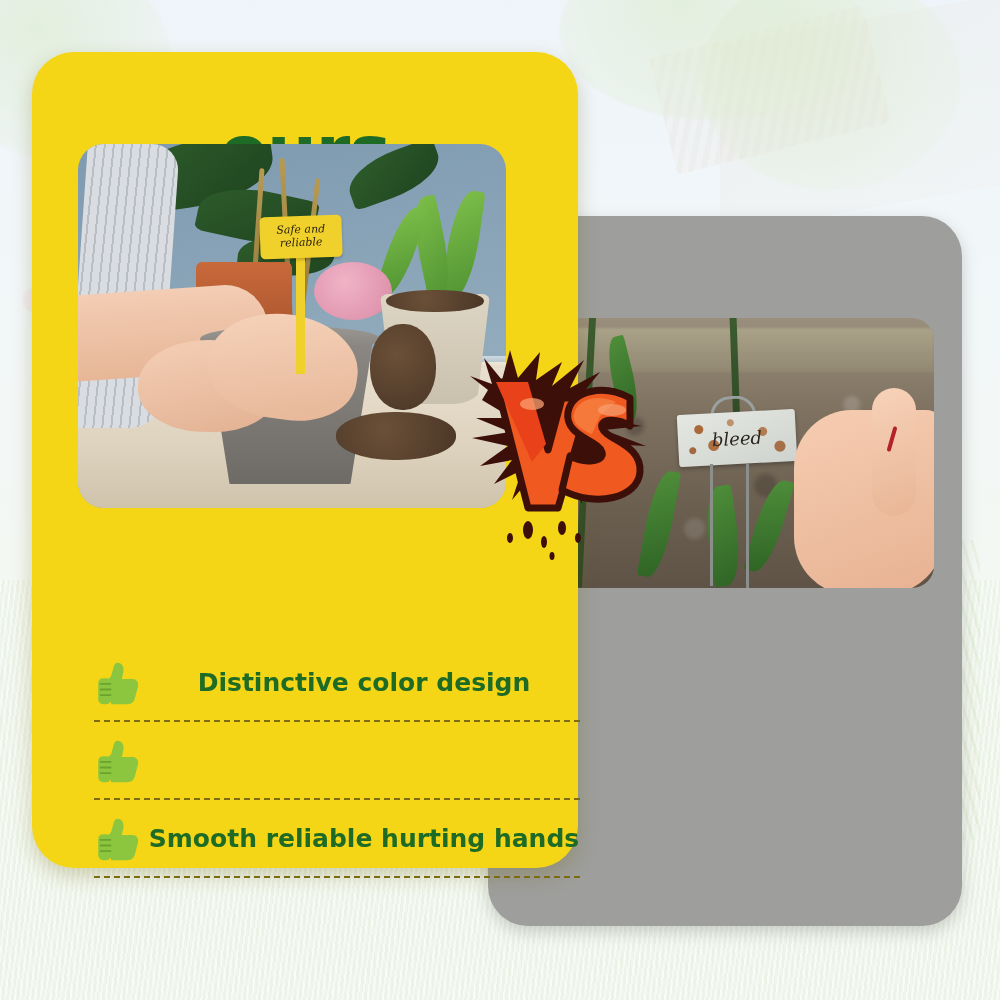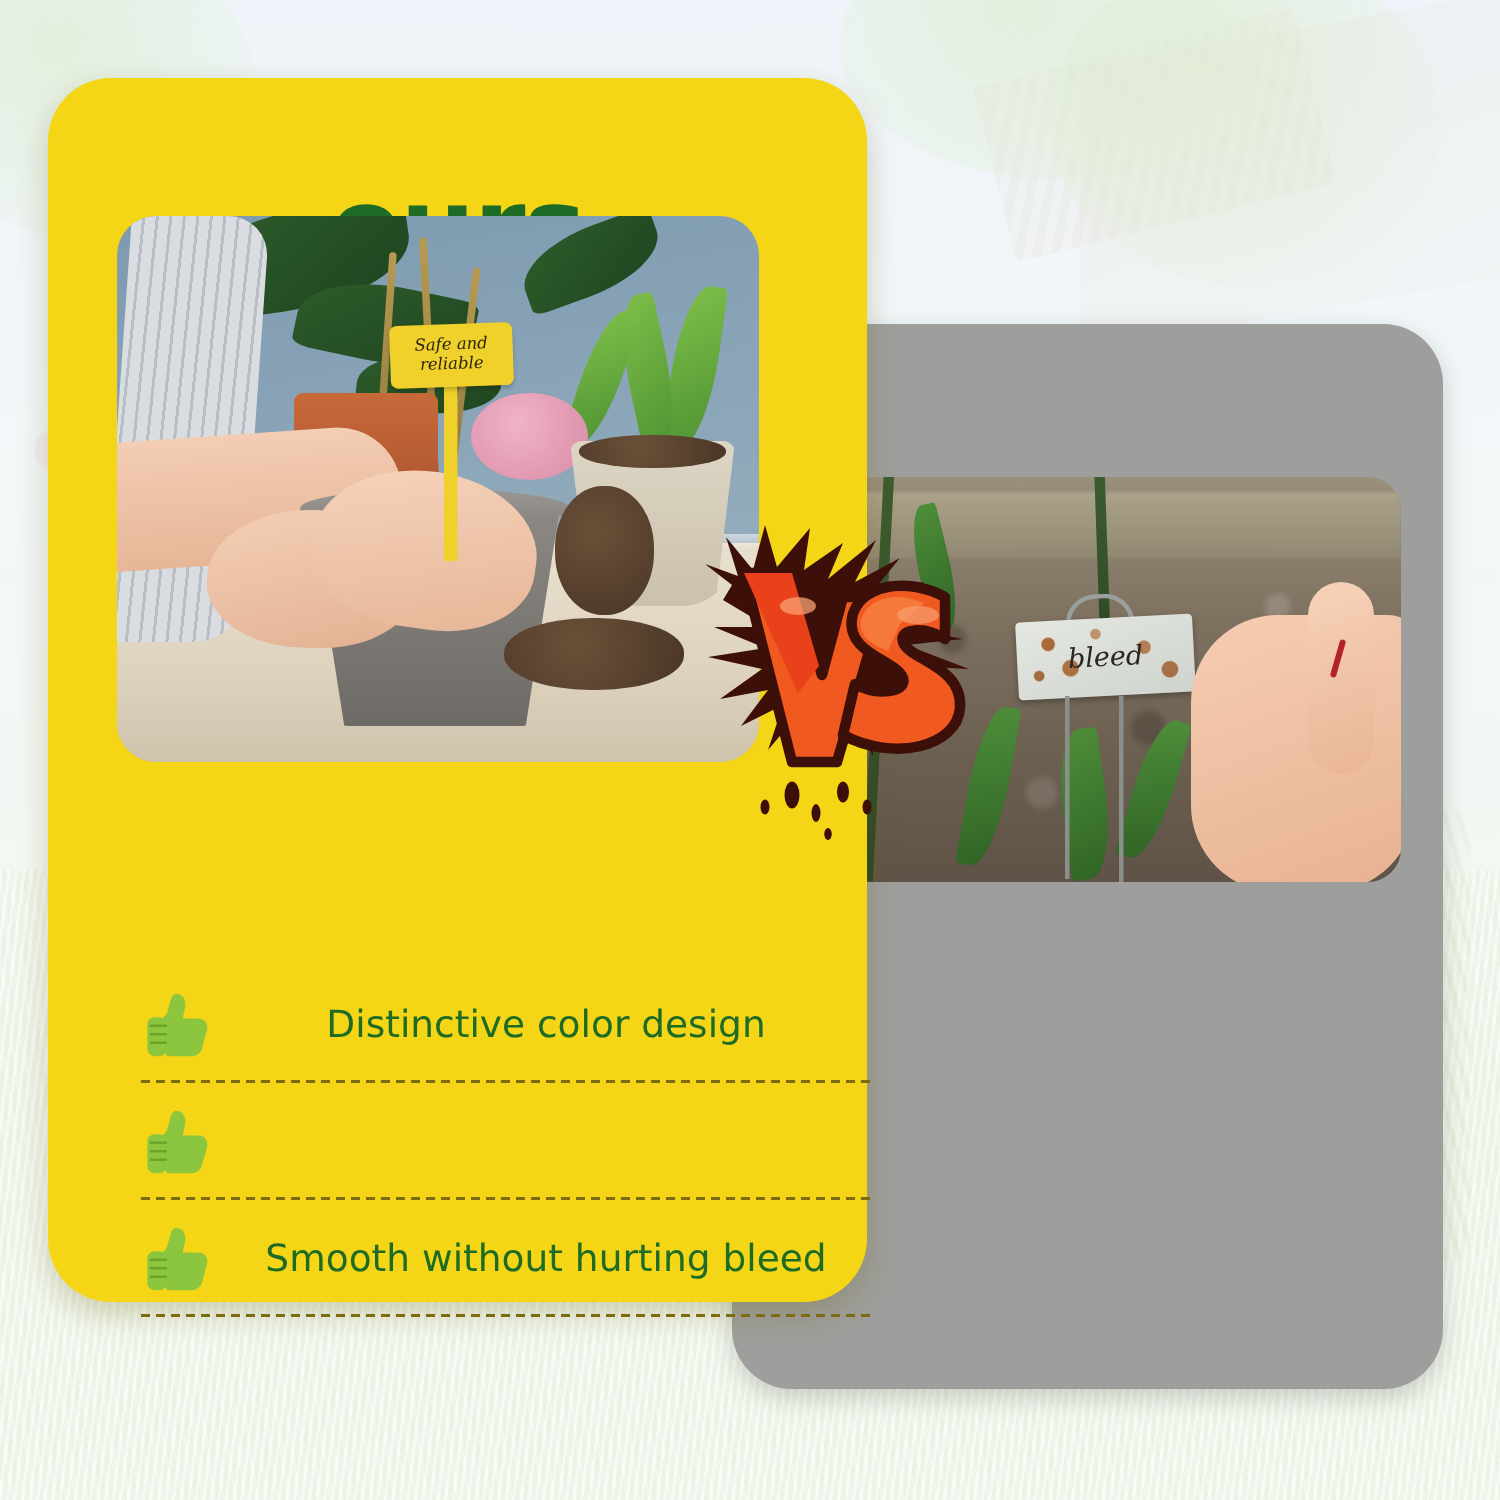--- a/index.html
+++ b/index.html
@@ -178,21 +178,21 @@
   .rows-ours{left:62px;top:592px;width:486px;}
 
   .frow{position:relative;display:flex;align-items:center;height:78px;}
   .frow .dash{position:absolute;left:0;bottom:0;width:100%;height:0;}
   .rows-ours .frow .dash{border-bottom:2px dashed #7d6b10;}
 
   .ico{width:54px;height:54px;flex:0 0 54px;display:flex;align-items:center;justify-content:center;}
   .ico svg{width:52px;height:52px;display:block;}
 
   .ftext{flex:1;text-align:center;font-size:25px;line-height:1.1;}
-  .rows-ours .ftext{color:#1e6b26;font-weight:400;}
+  .rows-ours .ftext{color:#1e6b26;font-weight:700;}
 </style>
 </head>
 <body>
 
 <div class="stage">
 
   <div class="bg">
     <div class="bg-sky"></div>
     <div class="bg-house"></div>
     <div class="bg-roof"></div>
@@ -302,21 +302,21 @@
       </div>
 
       <div class="frow">
         <div class="ico">
           <svg viewBox="0 0 64 64" aria-hidden="true">
             <path d="M20 58h20c5 0 8-3 9-7l4-15c1-5-2-9-7-9H33l2-9c1-6-2-11-7-11-3 0-4 2-5 5l-3 11-8 10z" fill="#8cc63f"></path>
             <rect x="4" y="26" width="16" height="32" rx="6" fill="#8cc63f"></rect>
             <path d="M6 33h14M6 40h14M6 47h14" stroke="#6ba32c" stroke-width="2.2" fill="none"></path>
           </svg>
         </div>
-        <div class="ftext">Smooth without hurting bleed</div>
+        <div class="ftext">Smooth reliable hurting hands</div>
         <div class="dash"></div>
       </div>
 
     </div>
   </div>
 
   <div class="vs-badge">
     <svg viewBox="0 0 192 230" aria-hidden="true">
       <g>
         <path d="M22 58 L4 44 L26 52 L18 26 L36 48 L44 18 L52 46 L74 20 L70 48 L96 30 L86 54

